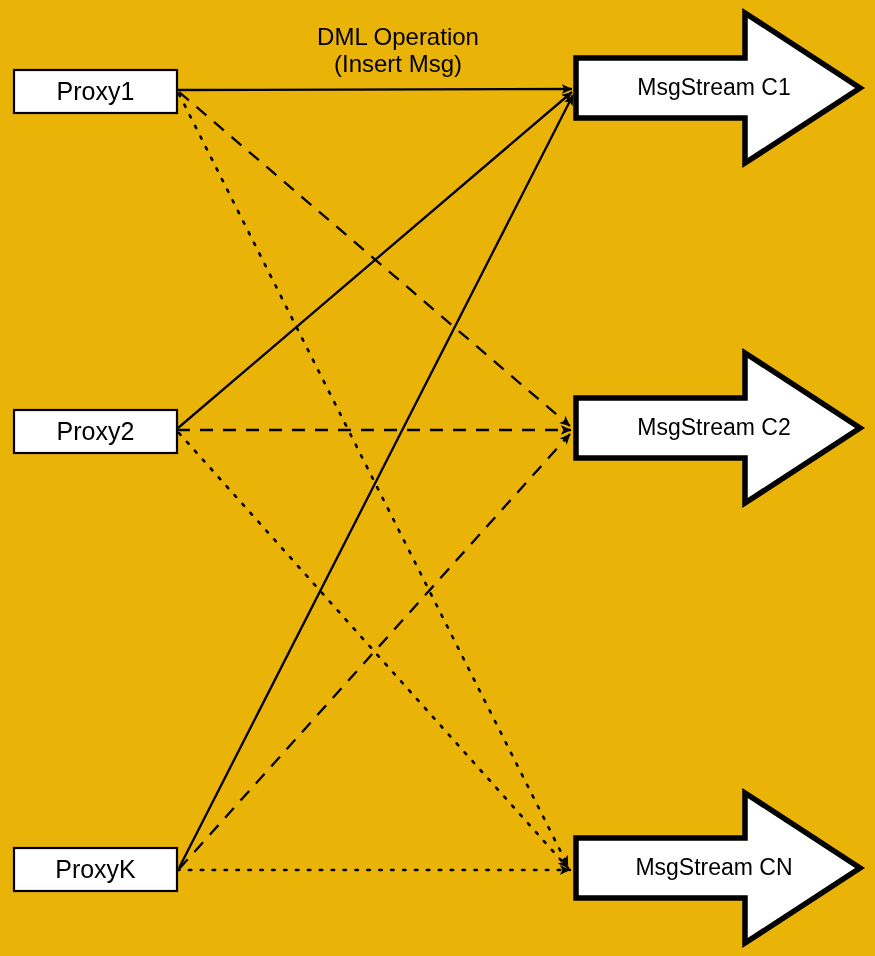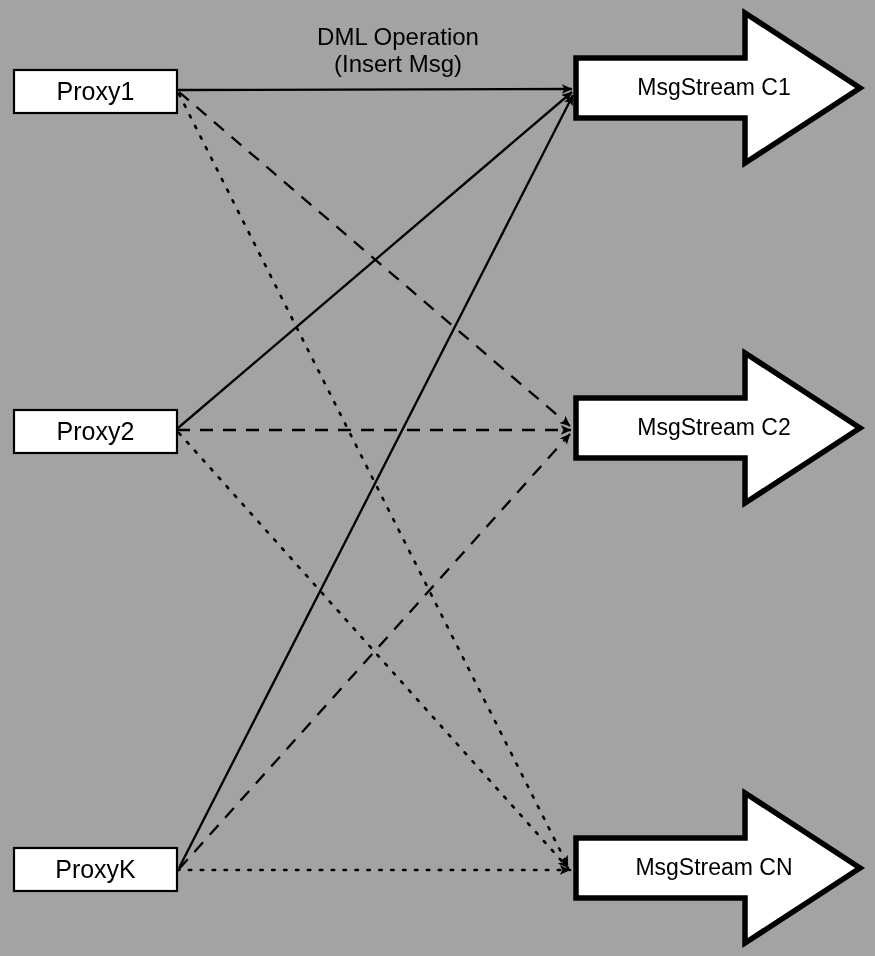--- a/index.html
+++ b/index.html
@@ -7,21 +7,21 @@
     padding: 0;
     background: #ffffff;
   }
   body {
     font-family: "Liberation Sans", sans-serif;
   }
   #diagram-root {
     position: relative;
     width: 875px;
     height: 956px;
-    background: #a3a3a3;
+    background: #eab308;
     overflow: hidden;
   }
   svg#diagram-canvas {
     display: block;
     width: 875px;
     height: 956px;
   }
   .node-box {
     fill: #ffffff;
     stroke: #000000;

